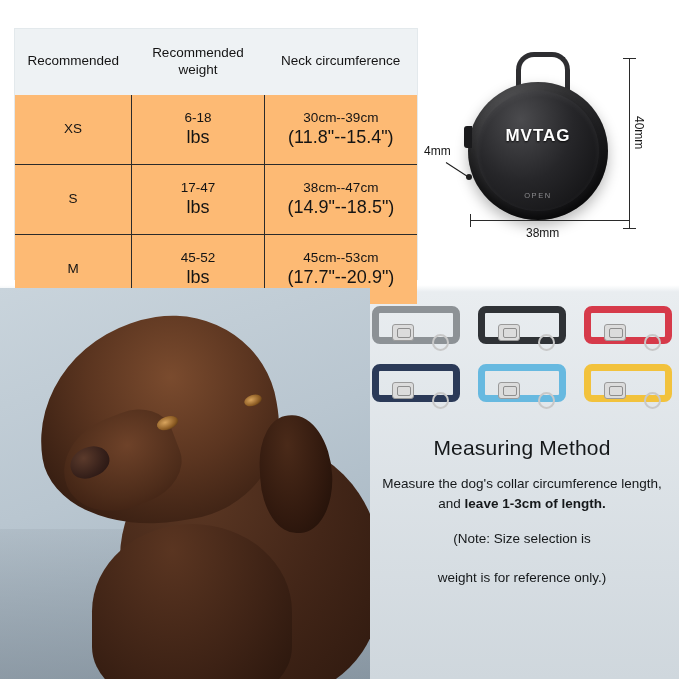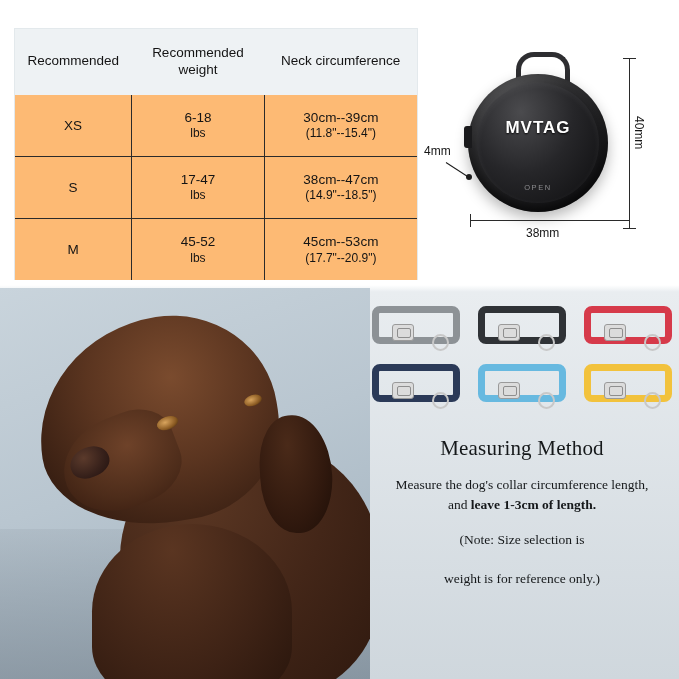--- a/index.html
+++ b/index.html
@@ -66,35 +66,35 @@
   }
   .table-card tbody tr + tr td {
     border-top: 1px solid #2b2b2b;
   }
   .table-card tbody td.cell-weight,
   .table-card tbody td.cell-neck {
     border-left: 1px solid #2b2b2b;
   }
   .sub {
     display: block;
-    font-size: 12px;
+    font-size: 18px;
   }
 
   
   .device-area {
     position: absolute;
     left: 424px;
     top: 34px;
     width: 242px;
     height: 238px;
   }
   .device-body {
     position: absolute;
     left: 44px;
-    top: 40px;
+    top: 48px;
     width: 140px;
     height: 138px;
     border-radius: 50% / 50%;
     background: radial-gradient(ellipse at 34% 26%, #5a5a5c 0%, #2a2a2c 42%, #121214 78%, #0b0b0d 100%);
     box-shadow: 0 6px 14px rgba(0,0,0,0.28), inset 0 -6px 12px rgba(0,0,0,0.6), inset 0 5px 10px rgba(255,255,255,0.08);
   }
   .device-inner {
     position: absolute;
     left: 9px;
     top: 9px;
@@ -325,21 +325,20 @@
   }
 
   
   .method {
     position: absolute;
     left: 372px;
     top: 436px;
     width: 300px;
     text-align: center;
     color: #15181a;
-    font-family: Liberation Serif, serif;
   }
   .method h2 {
     margin: 0 0 14px 0;
     font-size: 21px;
     font-weight: 400;
     letter-spacing: 0.2px;
   }
   .method p {
     margin: 0 0 16px 0;
     font-size: 13.5px;

